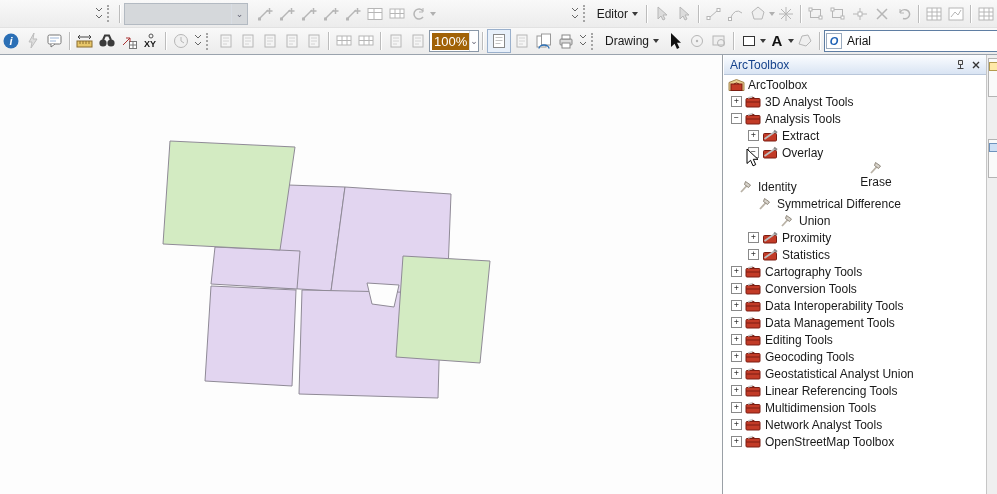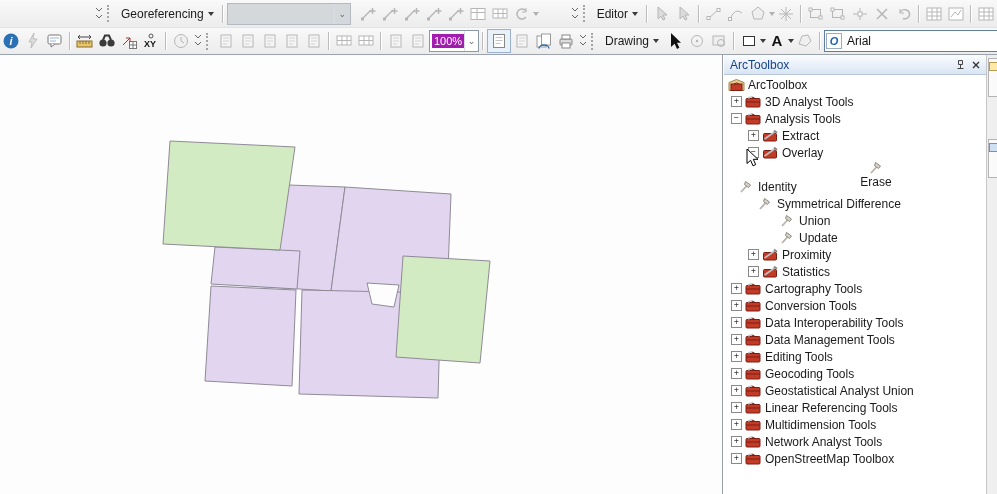--- a/index.html
+++ b/index.html
@@ -10,21 +10,21 @@
   .tbtn{width:22px;height:22px;display:flex;align-items:center;justify-content:center;flex:none;}
   .sep{width:1px;height:18px;background:#bcbcbc;margin:0 3px;flex:none;border-right:1px solid #fff;}
   .grip{width:3px;height:17px;border-left:2px dotted #a5a5a5;margin:0 4px 0 2px;flex:none;}
   .ovf{width:12px;height:22px;display:flex;align-items:center;justify-content:center;flex:none;}
   .tlabel{display:flex;align-items:center;gap:4px;padding:0 5px;height:22px;flex:none;white-space:nowrap;}
   .dd{width:0;height:0;border-left:3.5px solid transparent;border-right:3.5px solid transparent;border-top:4px solid #3a3a3a;flex:none;}
   .dd.g{border-top-color:#b0b0b0;}
   .combo{height:20px;border:1px solid #8a98a8;background:#fff;display:flex;align-items:center;flex:none;}
   .combo .chev{width:15px;height:100%;display:flex;align-items:center;justify-content:center;color:#667;font-size:9px;border-left:1px solid #d8dde4;}
   .combo.disabled{background:#d5d8db;border-color:#b3bac2;}
-  .pct-sel{flex:1;background:#a21caf;color:#fff;margin:2px 0 2px 2px;padding:1px 2px;font-size:11px;}
+  .pct-sel{flex:1;background:#a16207;color:#fff;margin:2px 0 2px 2px;padding:1px 2px;font-size:13px;}
   .fontcombo{width:216px;border:1px solid #5f7ea3;}
   .fontcombo .fc-text{flex:1;padding-left:4px;font-size:12px;color:#111;}
   
   #map{position:absolute;left:0;top:55px;width:723px;height:439px;background:#fdfdfd;}
   
   #panel{position:absolute;left:722px;top:55px;width:264px;height:439px;background:#fff;border-left:1px solid #9aa0a6;}
   #panel-header{position:absolute;left:1px;right:0;top:0;height:19px;background:linear-gradient(#fbfdff,#d9e4f3);border-bottom:1px solid #b8c6da;display:flex;align-items:center;padding:0 4px 0 6px;}
   #panel-title{flex:1;color:#15428b;font-size:12px;}
   .hbtn{width:15px;height:15px;display:flex;align-items:center;justify-content:center;flex:none;}
   #toolbox-tree{position:absolute;left:1px;right:0;top:20px;bottom:0;background:#fff;overflow:hidden;padding-top:1px;}
@@ -45,24 +45,20 @@
 <div id="app">
 
   <div class="toolbar row1">
     <div style="width:93px"></div>
     <span class="ovf">
         <svg width="10" height="20" viewBox="0 0 10 20">
           <path d="M2 4 L5 7 L8 4 M2 11 L5 14 L8 11" stroke="#666" fill="none"></path>
         </svg>
       </span>
     <span class="grip"></span>
-    <div class="tlabel">
-      <span>Georeferencing</span>
-      <span class="dd"></span>
-    </div>
     <span class="sep"></span>
     <div class="combo disabled" style="width:122px">
       <span style="flex:1;padding-left:4px;color:#8b929a"></span>
       <span class="chev">⌄</span>
     </div>
     <span style="width:6px"></span>
     <span class="tbtn">
         <svg width="18" height="18" viewBox="0 0 18 18">
           <line x1="3" y1="14" x2="12" y2="5" stroke="#b6b6b6" stroke-width="1.5"></line>
           <rect x="2" y="12.5" width="3" height="3" fill="#b6b6b6"></rect>
@@ -541,30 +537,20 @@
         <div class="tree-row" style="padding-left: 41px;">
           <span class="expander-slot"></span>
           <span class="tree-icon">
             <svg width="15" height="14" viewBox="0 0 15 14">
               <path d="M3 12 L9.5 5" stroke="#b9b2a6" stroke-width="1.8"></path>
               <path d="M7.5 1.5 L12.5 5 L10.5 7.5 L6.5 4.5 Z" fill="#d8d3cb" stroke="#8f887c"></path>
             </svg>
           </span>
           <span class="tree-label">Union</span>
         </div>
-        <div class="tree-row" style="padding-left: 41px;">
-          <span class="expander-slot"></span>
-          <span class="tree-icon">
-            <svg width="15" height="14" viewBox="0 0 15 14">
-              <path d="M3 12 L9.5 5" stroke="#b9b2a6" stroke-width="1.8"></path>
-              <path d="M7.5 1.5 L12.5 5 L10.5 7.5 L6.5 4.5 Z" fill="#d8d3cb" stroke="#8f887c"></path>
-            </svg>
-          </span>
-          <span class="tree-label">Update</span>
-        </div>
         <div class="tree-row" style="padding-left: 24px;">
           <span class="expander">+</span>
           <span class="tree-icon">
             <svg width="16" height="13" viewBox="0 0 16 13">
               <rect x="1.5" y="4.5" width="13" height="7.5" rx="1" fill="#c23b27" stroke="#7c1d12"></rect>
               <path d="M2.5 10 L13 2.8" stroke="#bdbdbd" stroke-width="1.8"></path>
               <path d="M12 1.6 l3 2.2" stroke="#8a8a8a" stroke-width="2"></path>
             </svg>
           </span>
           <span class="tree-label">Proximity</span>

